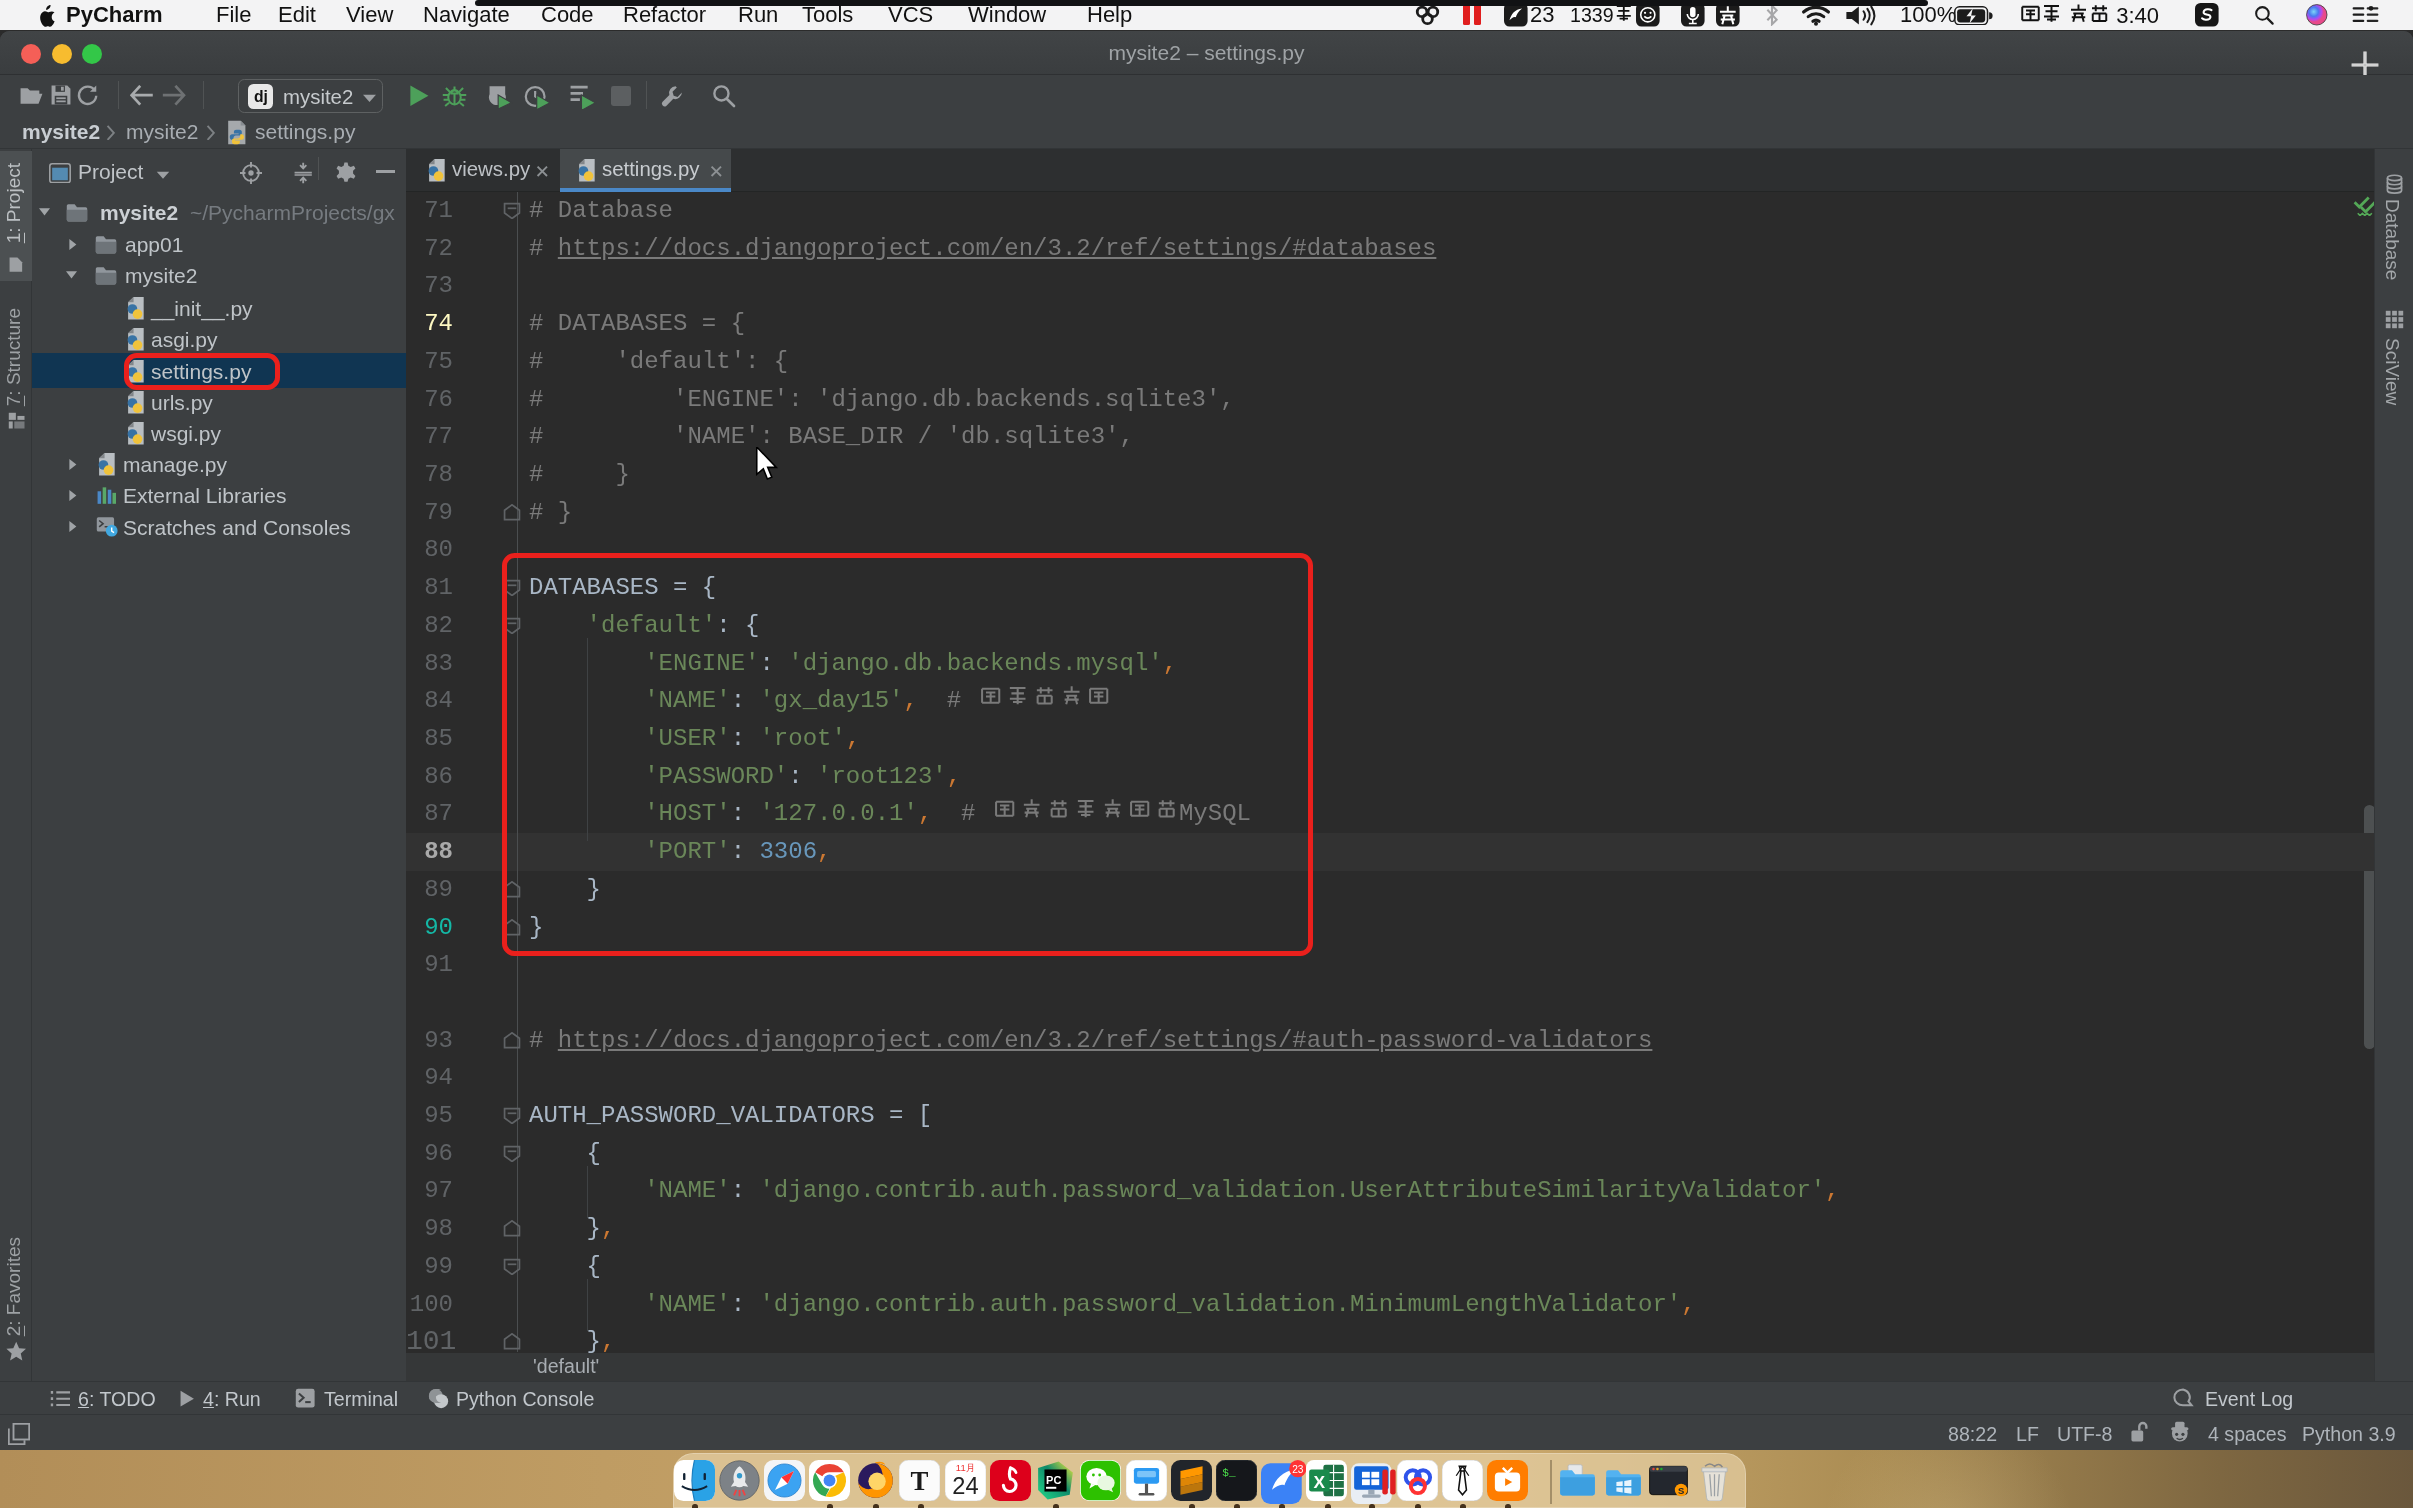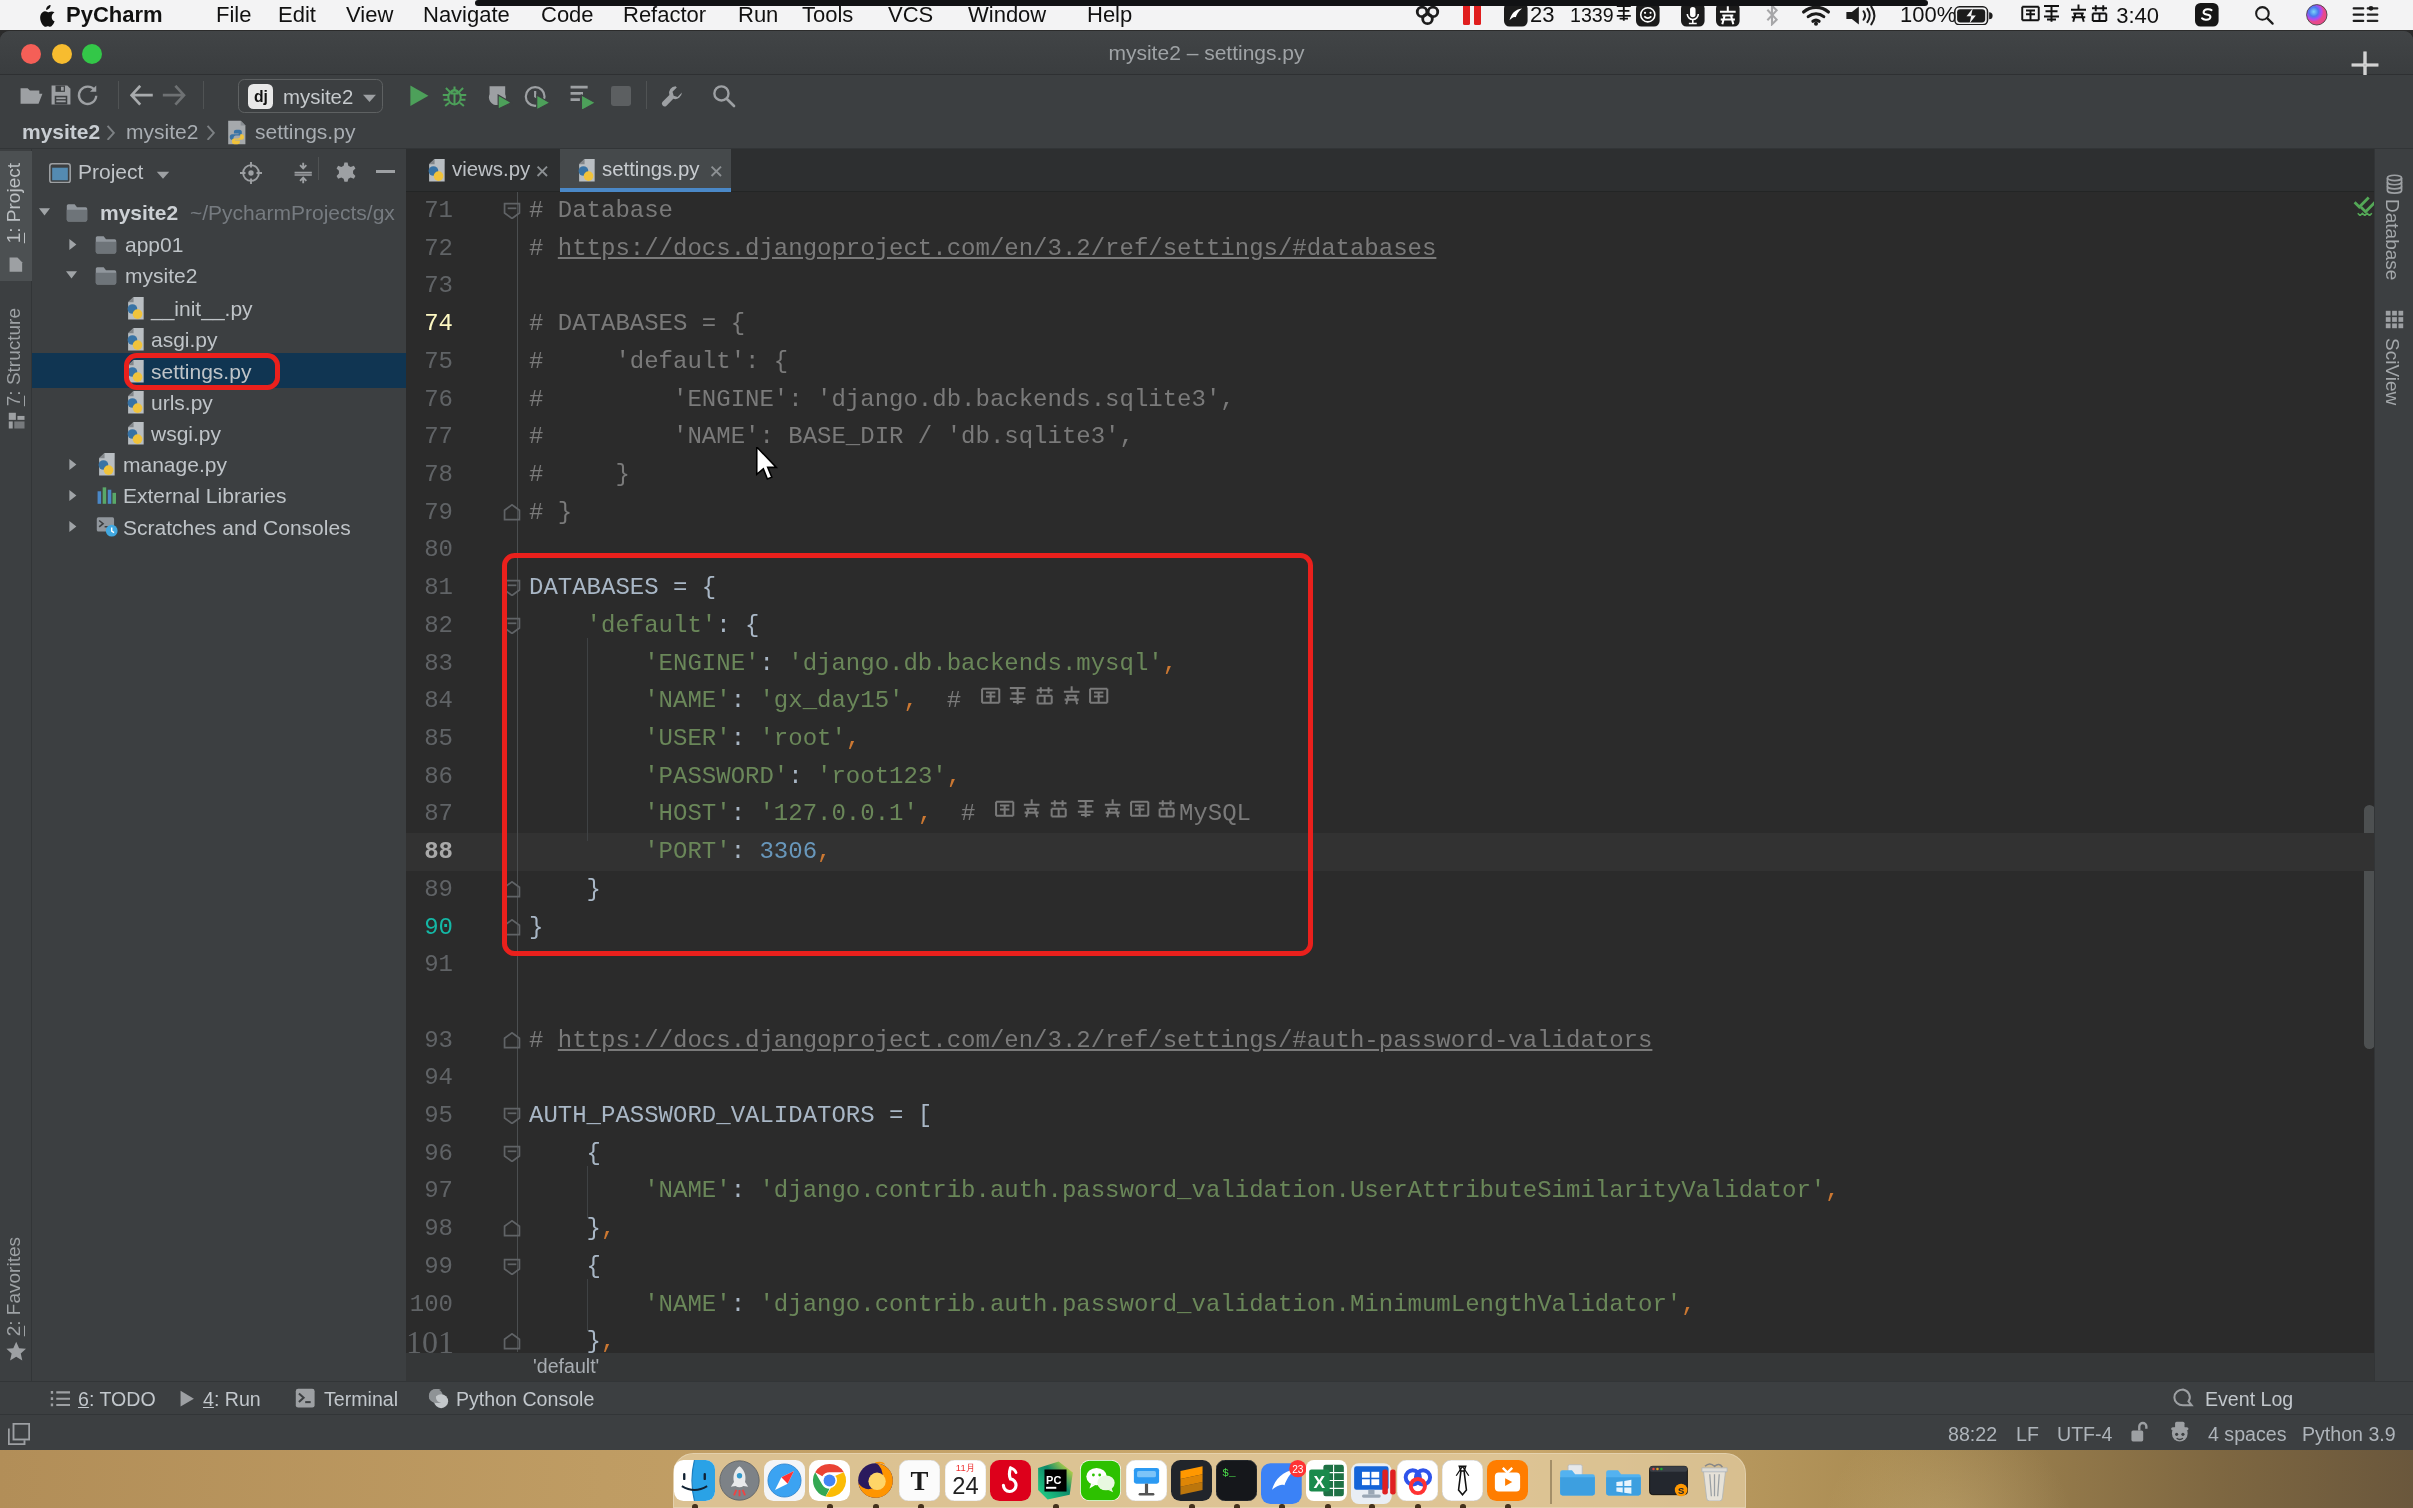--- a/index.html
+++ b/index.html
@@ -620,21 +620,21 @@
               <path d="M2 2 h19 v12 l-9.5 7 L2 14 z" fill="none" stroke="#606366" stroke-width="2.2"></path>
               <path d="M6 8 h11" stroke="#606366" stroke-width="2.2"></path>
             </svg>
             <span class="code" style="position:absolute;left:123px;top:0;"><span class="pln">    {</span></span>
           </div>
 <div class="abs" style="left:0;top:1094px;height:38px;line-height:38px;width:1968px;">
             <span style="position:absolute;left:0;top:0;width:47px;text-align:right;color:#606366;font-family:'Liberation Mono',monospace;font-size:24px;">100</span>
             <span class="code" style="position:absolute;left:123px;top:0;"><span class="pln">        </span><span class="str">'NAME'</span><span class="pln">: </span><span class="str">'django.contrib.auth.password_validation.MinimumLengthValidator'</span><span class="com">,</span></span>
           </div>
 <div class="abs" style="left:0;top:1131px;height:38px;line-height:38px;width:1968px;">
-            <span style="position:absolute;left:0;top:0;width:47px;text-align:right;color:#606366;font-family:Liberation Serif, serif;font-size:32px;">101</span>
+            <span style="position:absolute;left:0;top:0;width:47px;text-align:right;color:#606366;font-family:Liberation Mono, monospace;font-size:28px;">101</span>
             <svg style="position:absolute;left:97px;top:10.2px" width="18" height="17.3" viewBox="0 0 23 22">
               <path d="M2 20 h19 V8 L11.5 1 L2 8 z" fill="none" stroke="#606366" stroke-width="2.2"></path>
             </svg>
             <span class="code" style="position:absolute;left:123px;top:0;"><span class="pln">    }</span><span class="com">,</span></span>
           </div>
 <div class="abs" style="left:96px;top:361px;width:811px;height:403px;border:5.5px solid #ea201c;border-radius:12.6px;"></div>
 <svg class="abs" style="left:349px;top:255px" width="27" height="36" viewBox="0 0 17 23">
             <path d="M1 0 L1 17.5 L5.2 14 L7.8 20.5 L10.6 19.3 L8 13 L13.5 13 z" fill="#fff" stroke="#000" stroke-width="1"></path>
           </svg>
 </div>
@@ -698,21 +698,21 @@
   </div>
   <div id="statusbar">
     <svg class="abs" style="left:7.9px;top:7.9px" width="22" height="22" viewBox="0 0 28 28">
         <g fill="none" stroke="#9da0a3" stroke-width="2.4">
           <rect x="7" y="1" width="20" height="20"></rect>
           <path d="M1 7 V27 H21 V22"></path>
         </g>
       </svg>
     <span class="abs" style="left:1948px;top:7.9px;">88:22</span>
     <span class="abs" style="left:2016px;top:7.9px;">LF</span>
-    <span class="abs" style="left:2057px;top:7.9px;">UTF-4</span>
+    <span class="abs" style="left:2057px;top:7.9px;">UTF-8</span>
     <svg class="abs" style="left:2129px;top:6.3px" width="19" height="22" viewBox="0 0 24 28">
         <rect x="3" y="12" width="15" height="14" rx="2" fill="#9da0a3"></rect>
         <path d="M13 12 V7 a4.5 4.5 0 0 1 9 0 V10" stroke="#9da0a3" stroke-width="3" fill="none"></path>
       </svg>
     <svg class="abs" style="left:2168px;top:6.3px" width="23.6" height="22" viewBox="0 0 30 28">
         <ellipse cx="15" cy="16" rx="10" ry="10" fill="#9da0a3"></ellipse>
         <rect x="4" y="8" width="22" height="4" rx="2" fill="#9da0a3"></rect>
         <rect x="9" y="1" width="12" height="9" rx="2" fill="#9da0a3"></rect>
         <circle cx="11" cy="17" r="2" fill="#3c3f41"></circle>
         <circle cx="19" cy="17" r="2" fill="#3c3f41"></circle>

